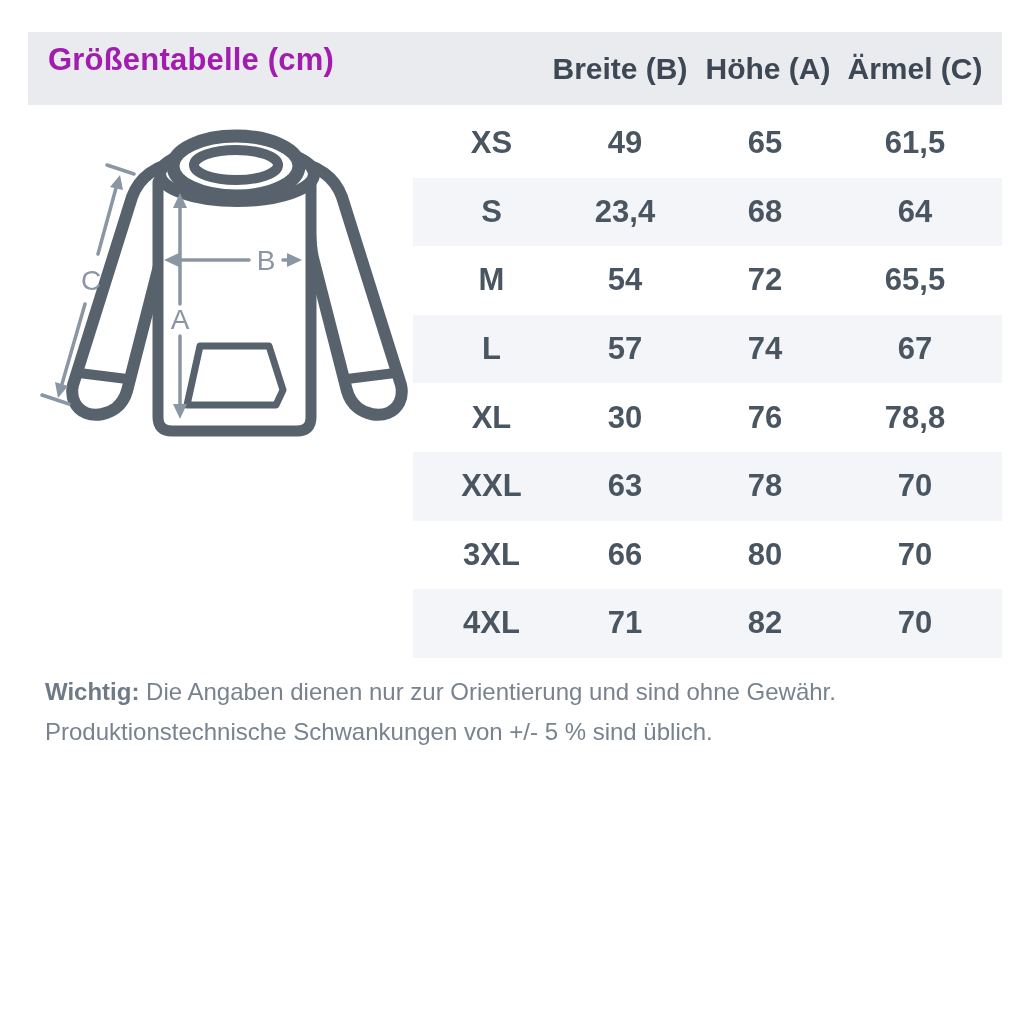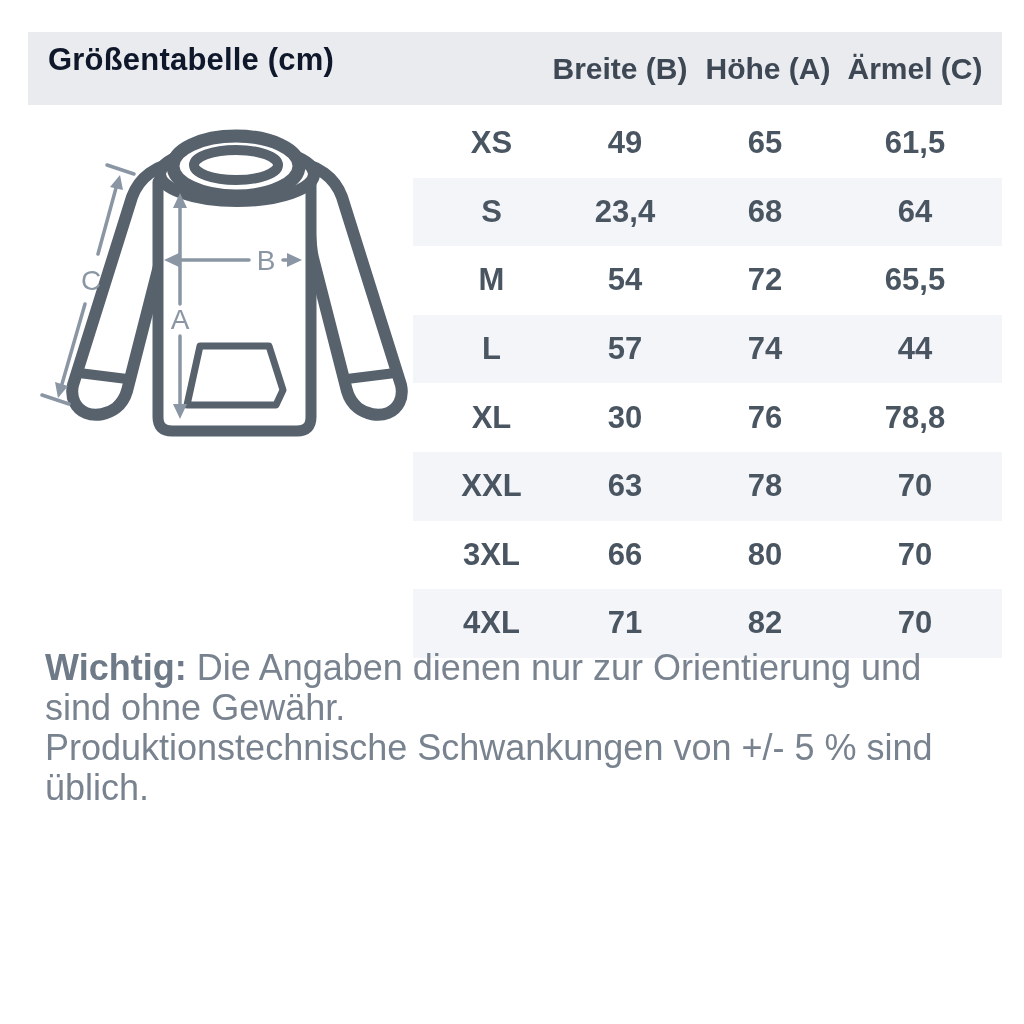--- a/index.html
+++ b/index.html
@@ -7,43 +7,43 @@
   .canvas {
     position:relative; width:1024px; height:1024px; background:#ffffff;
     font-family:"Liberation Sans", sans-serif; overflow:hidden;
   }
   .header-bar {
     position:absolute; left:28px; top:32px; width:974px; height:73px;
     background:#e9ebee; display:flex; align-items:center;
   }
   .header-title {
     position:absolute; left:20px; top:0; height:56px; display:flex; align-items:center;
-    font-size:31px; font-weight:bold; color:#0f172a; letter-spacing:0.2px;
+    font-size:31px; font-weight:bold; color:#a21caf; letter-spacing:0.2px;
   }
   .hcol { position:absolute; top:0; height:73px; width:144px; display:flex;
           align-items:center; justify-content:center;
           font-size:30px; font-weight:bold; color:#3d4854; white-space:nowrap; }
   .hcol-b { left:520px; }
   .hcol-a { left:668px; }
   .hcol-c { left:815px; }
 
   .rows { position:absolute; left:413px; top:109px; width:589px;font-weight:bold; }
   .trow {
     height:68.6px; display:grid;
     grid-template-columns:157px 110px 170px 130px;
     align-items:center; text-align:center;
     font-size:31px; color:#4a5562;
   }
   .trow:nth-child(even) { background:#f4f5f8; }
 
   .diagram { position:absolute; left:40px; top:118px; width:380px; height:345px; }
 
   .footer {
-    position:absolute; left:45px; top:648px; width:950px;
-    font-size:36px; line-height:40px; color:#78838f;
+    position:absolute; left:45px; top:672px; width:950px;
+    font-size:24px; line-height:40px; color:#78838f;
   }
   .footer b { font-weight:bold; color:#6e7a87; }
 </style>
 </head>
 <body>
 
 <div class="canvas">
 
   <div class="header-bar">
     <div class="header-title">Größentabelle (cm)</div>
@@ -117,21 +117,21 @@
     <div class="trow">
       <div>M</div>
       <div>54</div>
       <div>72</div>
       <div>65,5</div>
     </div>
     <div class="trow">
       <div>L</div>
       <div>57</div>
       <div>74</div>
-      <div>44</div>
+      <div>67</div>
     </div>
     <div class="trow">
       <div>XL</div>
       <div>30</div>
       <div>76</div>
       <div>78,8</div>
     </div>
     <div class="trow">
       <div>XXL</div>
       <div>63</div>

